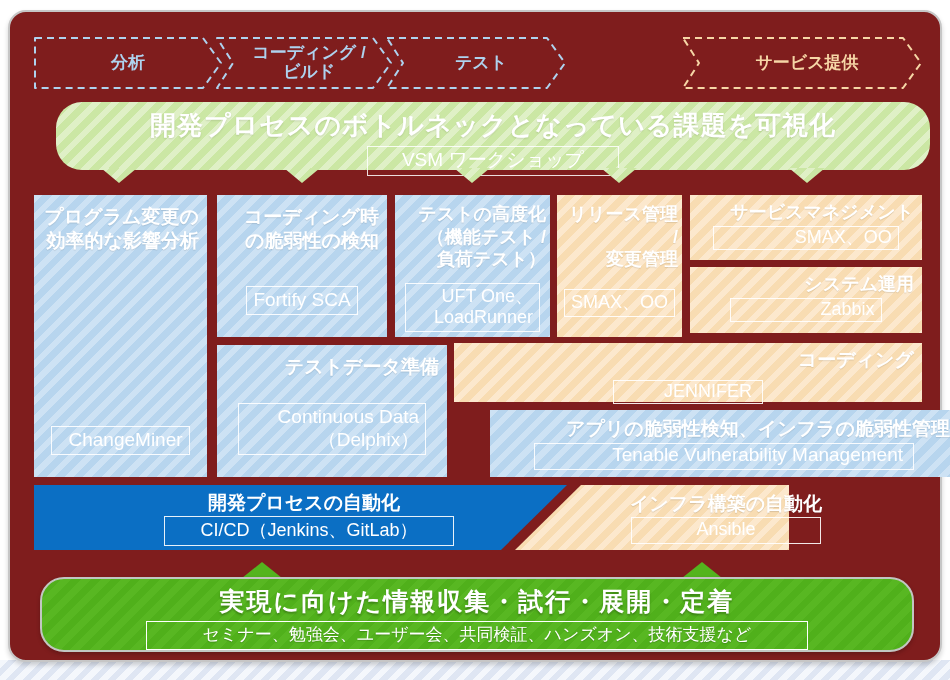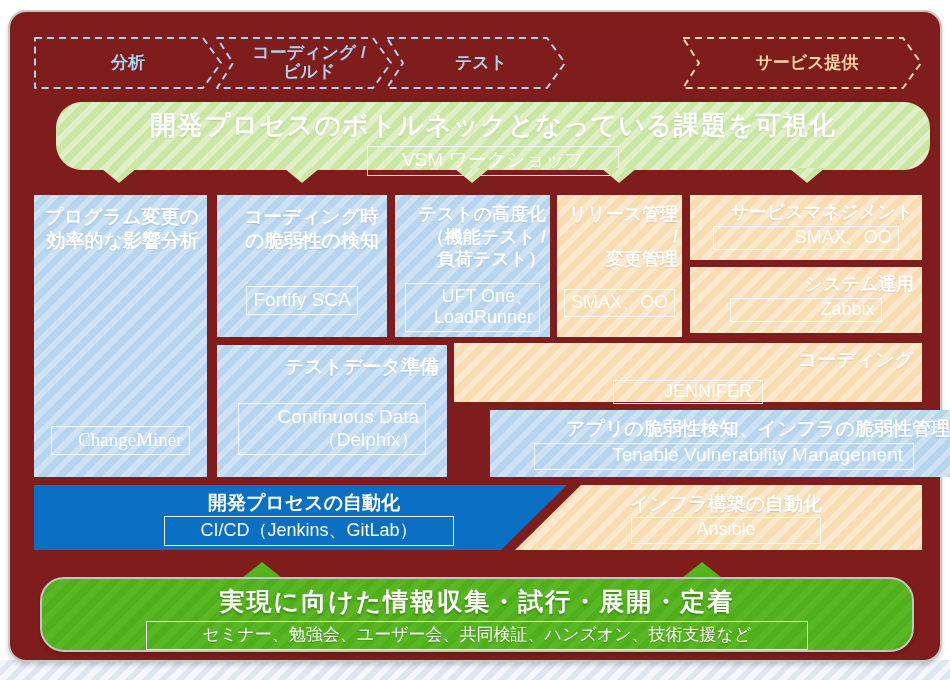--- a/index.html
+++ b/index.html
@@ -40,21 +40,21 @@
   .sol{position:absolute;box-sizing:border-box;display:flex;flex-direction:column;
     padding:10px 8px;color:#fff;text-align:right;}
   .sol .t{font-weight:bold;font-size:19px;line-height:1.25;white-space:pre-line;
     text-shadow:0 1px 1px rgba(0,0,0,.10);}
   .sol .p{display:block;border:1px solid rgba(255,255,255,.9);margin:4px auto 0;
     font-size:19px;line-height:1.2;white-space:pre-line;padding:2px 6px;min-width:70%;
     box-sizing:border-box;}
   .sol.spread{justify-content:space-between;}
   .sol.spread .p{margin:12px auto;}
   
-  .auto-row{position:absolute;left:24px;top:473px;width:888px;height:65px;}
+  .auto-row{position:absolute;left:24px;top:473px;width:755px;height:65px;}
   .auto-blue{position:absolute;inset:0;background:#0b6fc4;
     clip-path:polygon(0 0,533px 0,467px 100%,0 100%);}
   .auto-orange{position:absolute;inset:0;
     background:repeating-linear-gradient(135deg,#fce8cd 0 6px,#f8dcb2 6px 13px);
     clip-path:polygon(547px 0,100% 0,100% 100%,481px 100%);}
   .auto-lbl{position:absolute;color:#fff;font-weight:bold;font-size:19px;text-align:center;}
   .auto-box{position:absolute;border:1px solid rgba(255,255,255,.9);color:#fff;font-size:18px;
     text-align:center;padding:1px 0 3px;box-sizing:border-box;}
   
   .banner-bottom{position:absolute;left:30px;top:565px;width:874px;height:75px;border-radius:24px;
@@ -105,21 +105,21 @@
     </div>
     <div class="tri-down st-green" style="left:91px;"></div>
     <div class="tri-down st-green" style="left:274px;"></div>
     <div class="tri-down st-green" style="left:444px;"></div>
     <div class="tri-down st-green" style="left:591px;"></div>
     <div class="tri-down st-green" style="left:779px;"></div>
 
     <div class="sol spread st-blue" style="left:24px;top:183px;width:173px;height:282px;">
       <div class="t">プログラム変更の
 効率的な影響分析</div>
-      <span class="p" style="min-width:88%;font-family:Liberation Serif, serif;">ChangeMiner</span>
+      <span class="p" style="min-width:88%;">ChangeMiner</span>
     </div>
 
     <div class="sol spread st-blue" style="left:207px;top:183px;width:170px;height:142px;">
       <div class="t">コーディング時
 の脆弱性の検知</div>
       <span class="p">Fortify SCA</span>
     </div>
 
     <div class="sol spread st-blue" style="left:385px;top:183px;width:155px;height:142px;padding:8px 4px;">
       <div class="t" style="font-size:18px;">テストの高度化

